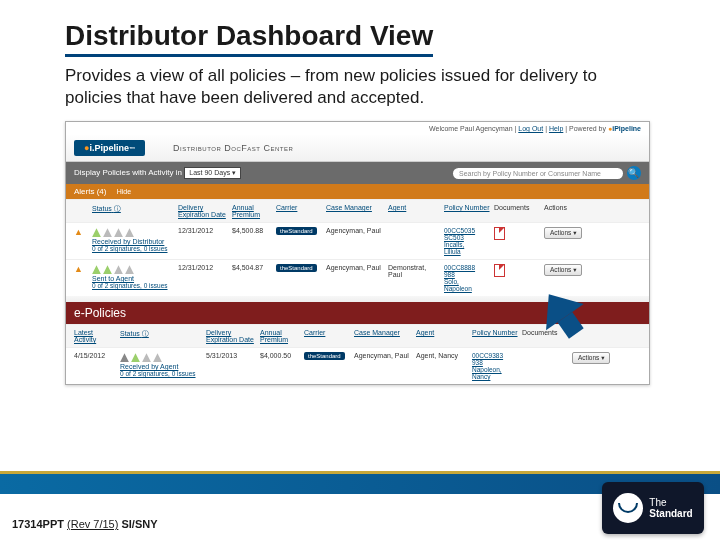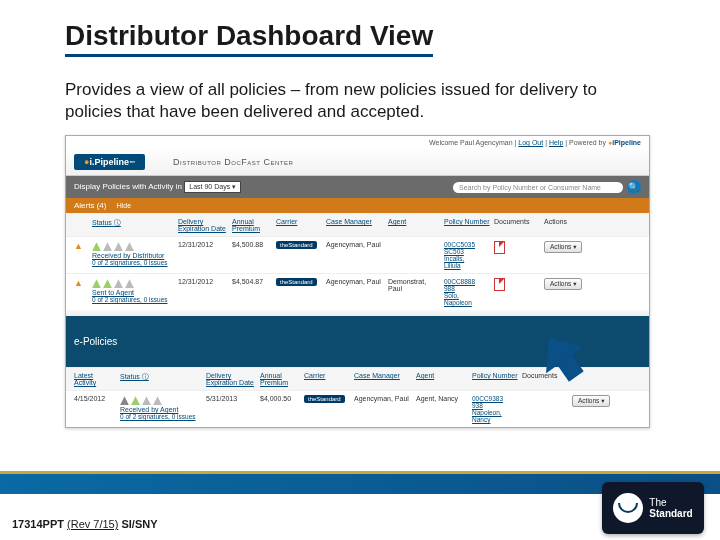--- a/index.html
+++ b/index.html
@@ -12,21 +12,21 @@
     overflow: hidden;
   }
   .slide { padding: 20px 40px 0 65px; }
   .title {
     font-size: 28px;
     font-weight: bold;
     color: #1a1a1a;
     border-bottom: 3px solid #00427a;
     padding-bottom: 2px;
     display: inline-block;
-    margin-bottom: 22px;
+    margin-bottom: 8px;
   }
   .subtitle {
     font-size: 17px;
     color: #1a1a1a;
     line-height: 1.3;
     margin-bottom: 12px;
     max-width: 560px;
   }
   .screenshot {
     width: 585px;
@@ -145,21 +145,21 @@
   .actbtn {
     background: linear-gradient(#fdfdfd,#e1e1e1);
     border:1px solid #999;
     border-radius:2px;
     font-size:6.5px;
     padding:1px 5px;
     display:inline-block;
     color:#333;
   }
   .epolicies {
-    background:#0c4a6e; color:#fff; padding:20px 8px; font-size:10px;
+    background:#7f1d1d; color:#fff; padding:4px 8px; font-size:12px;
   }
   .thinsep { height:6px; background:linear-gradient(#f7f7f7,#eee); }
   .arrow {
     position:absolute;
     width:46px; height:46px;
     right:64px;
     bottom:48px;
     transform: rotate(-35deg);
     pointer-events:none;
   }

